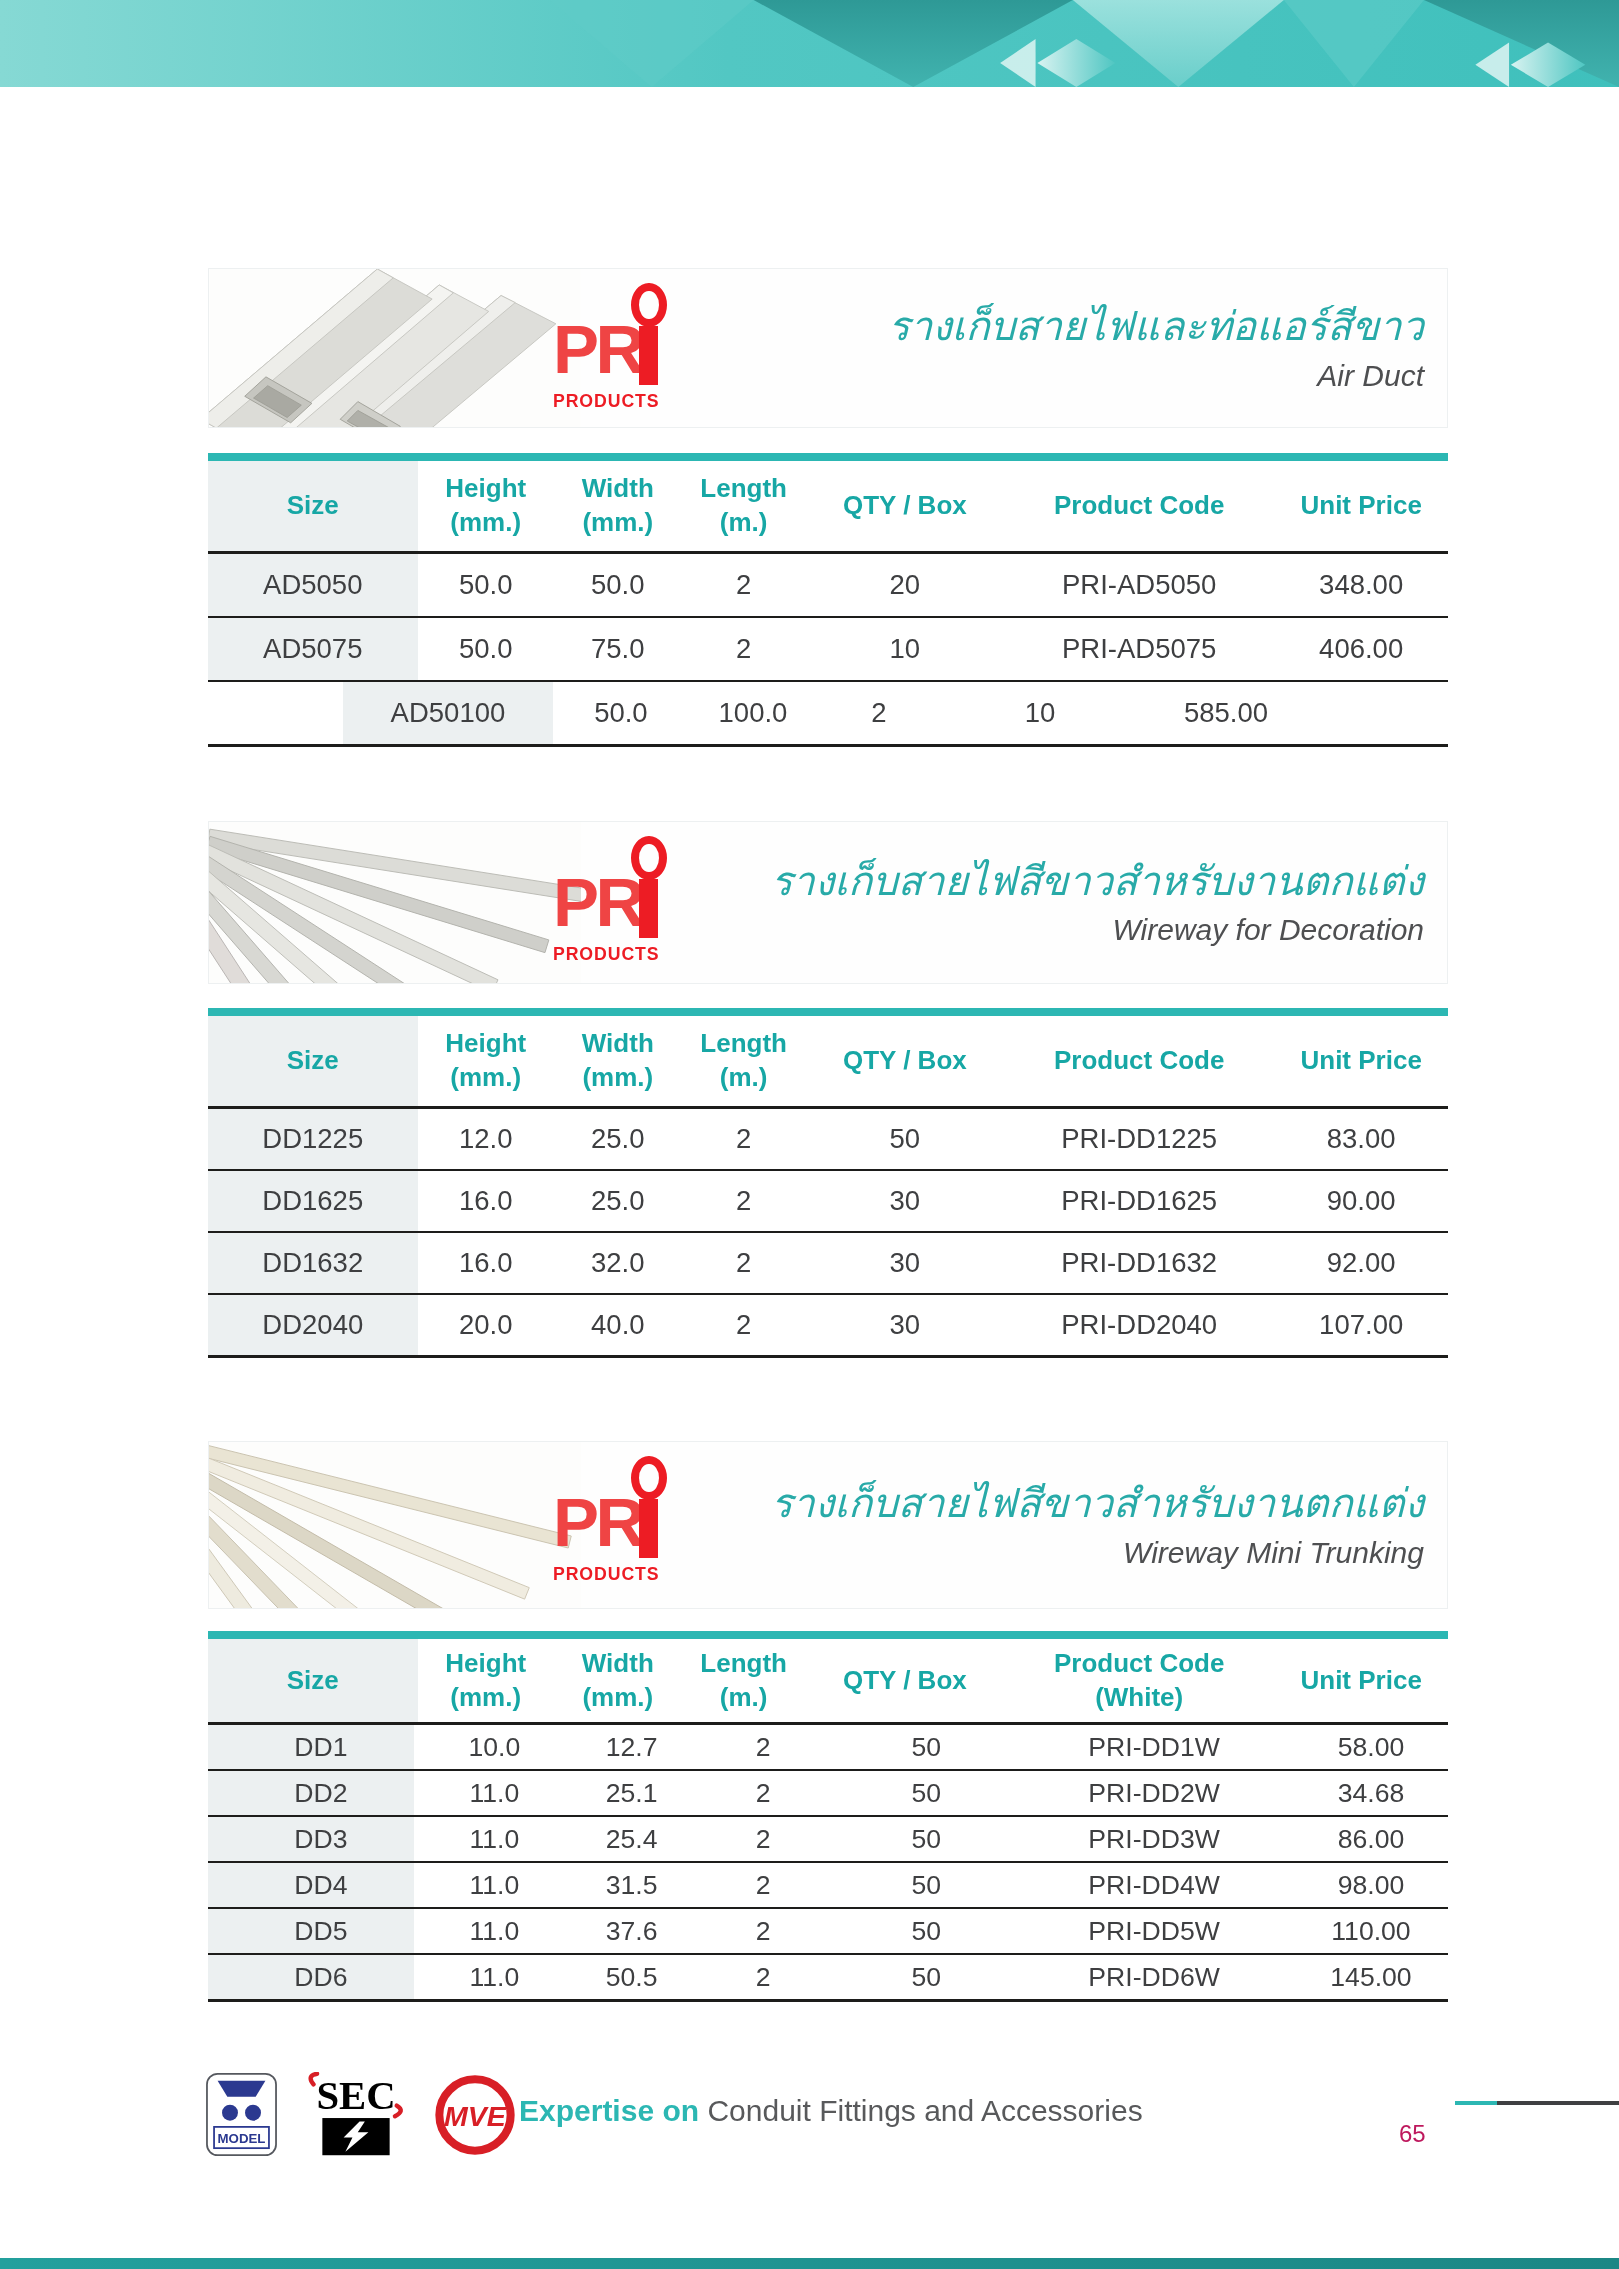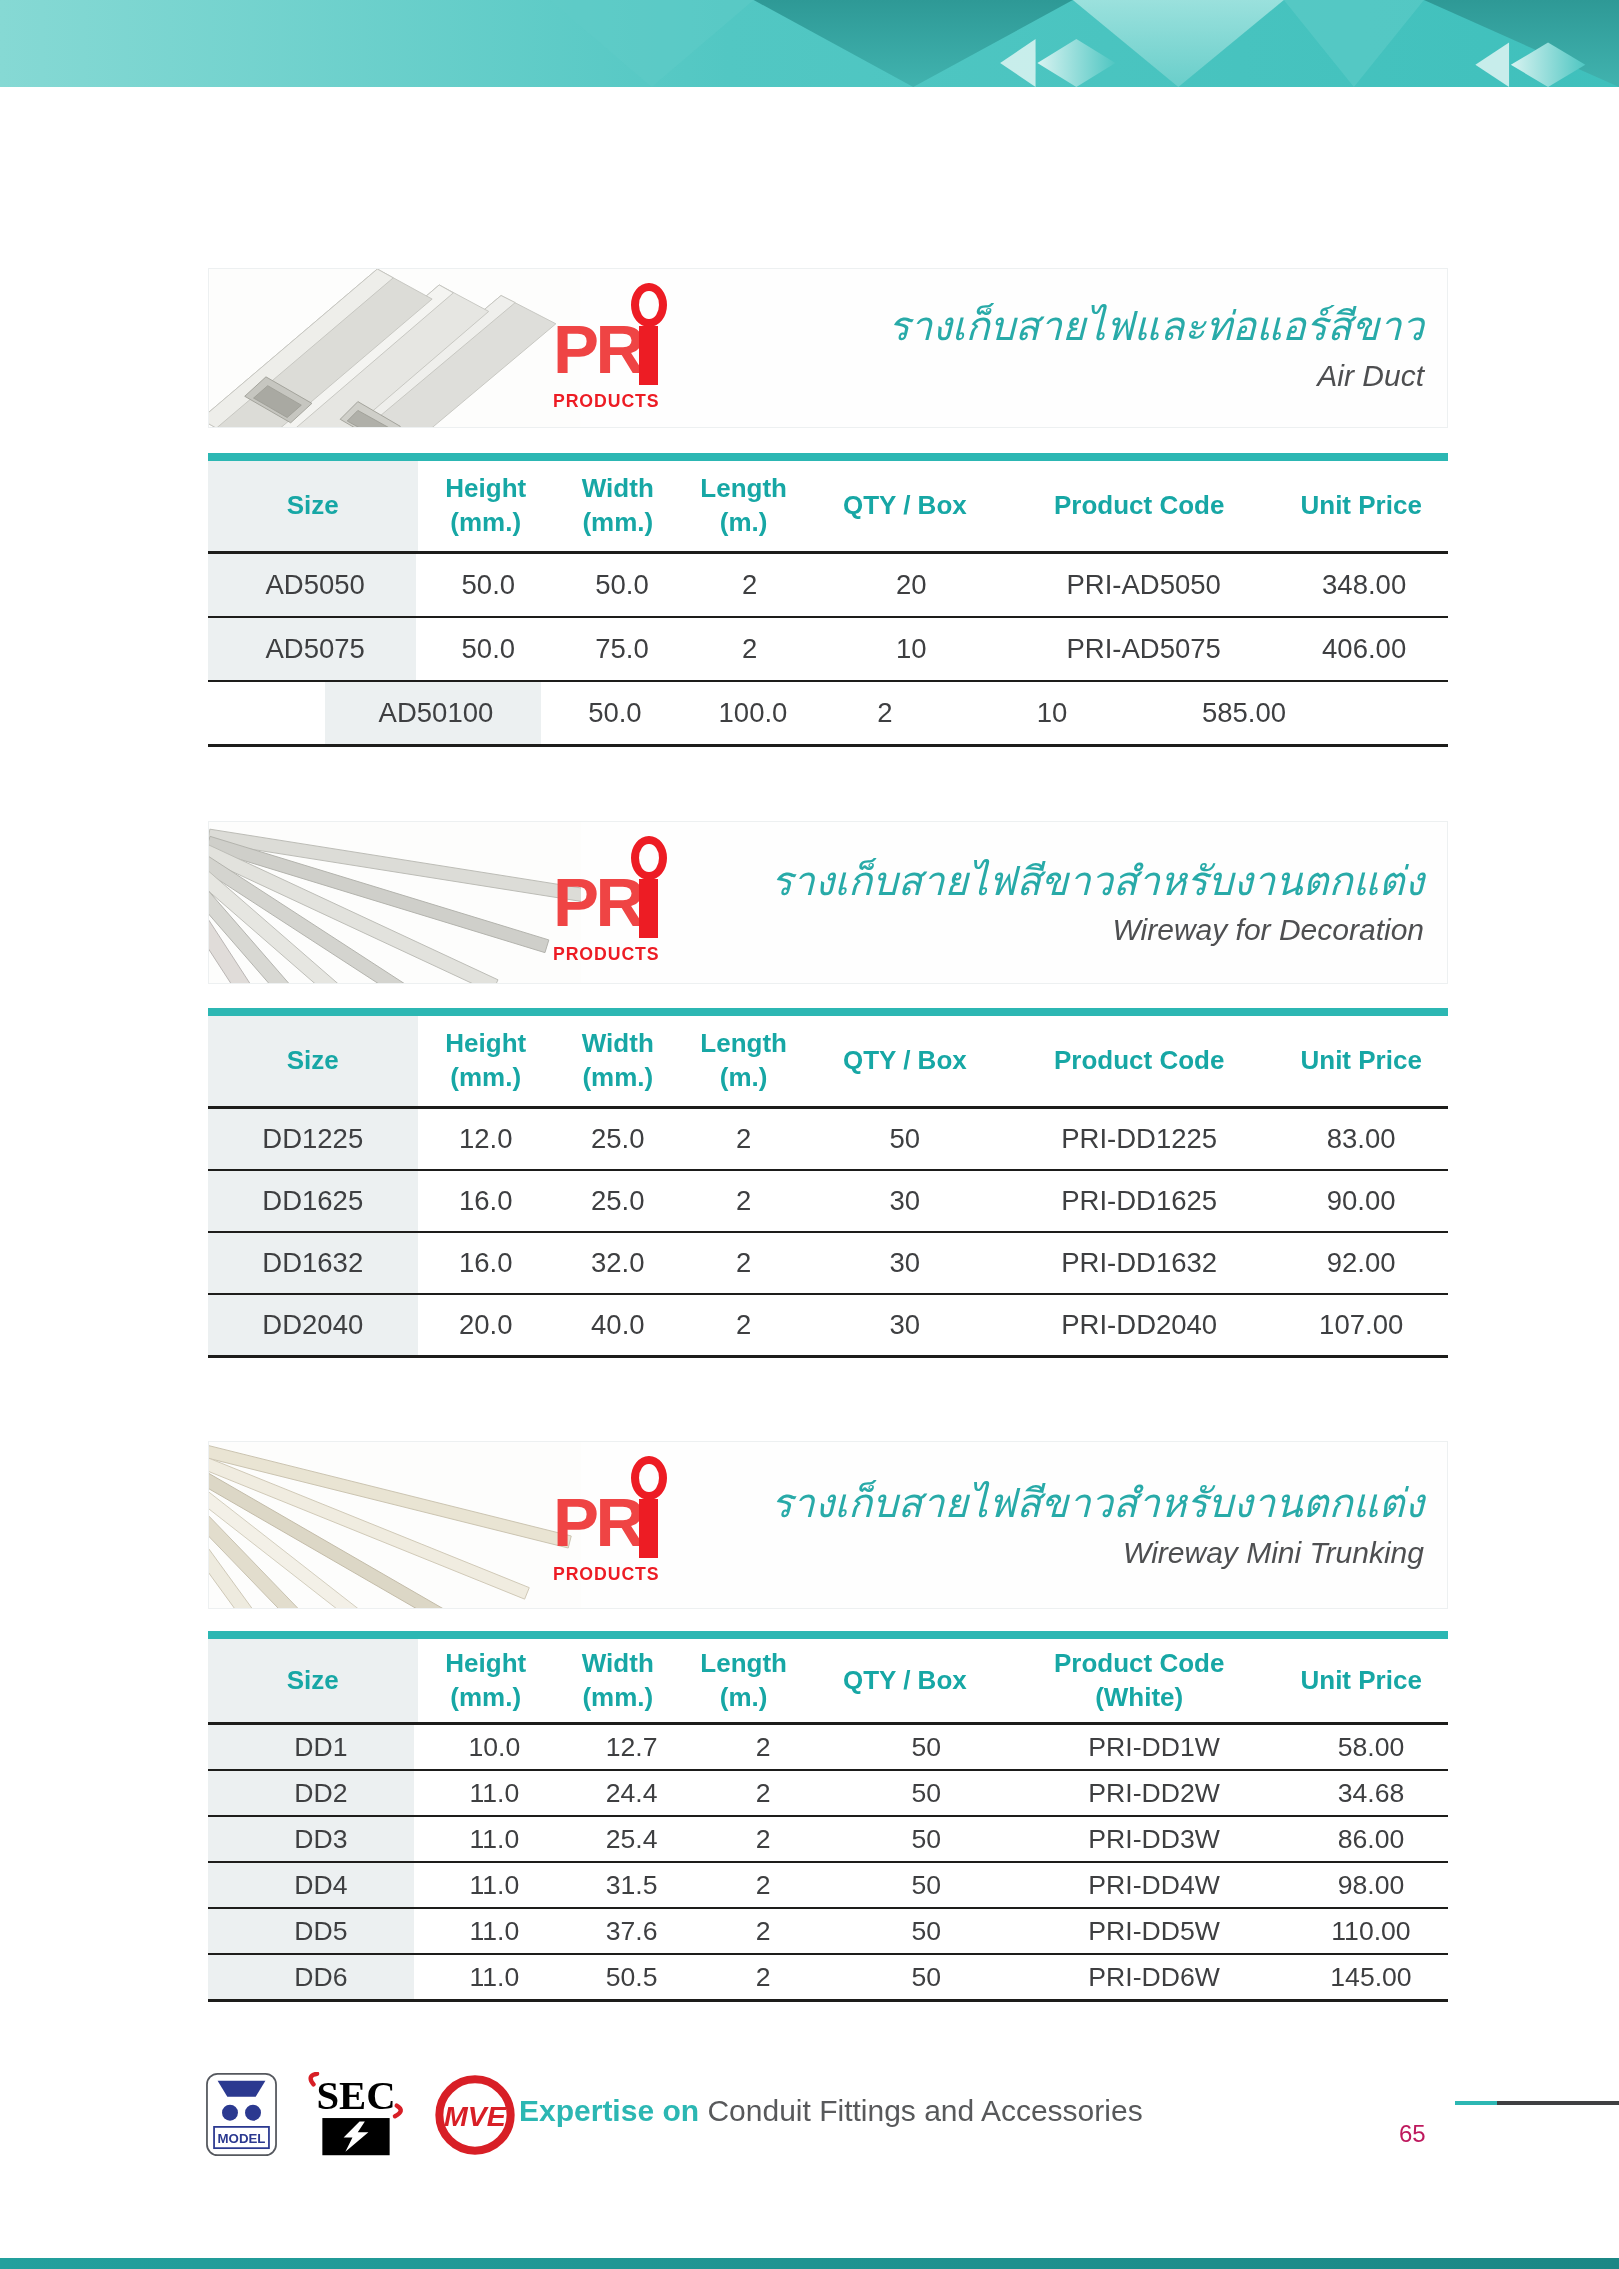--- a/index.html
+++ b/index.html
@@ -32,21 +32,21 @@
   .ptable{position:absolute;left:208px;width:1240px;box-sizing:border-box;}
   .t-top{height:8px;background:#2cb7b3;}
   .t-head{display:flex;border-bottom:3.5px solid #1d1d1b;background:#ffffff;}
   .t-head .th{display:flex;align-items:center;justify-content:center;text-align:center;
               font-weight:bold;color:#17a7a5;font-size:26px;line-height:1.3;white-space:pre-line;}
   .h102 .th{height:90px;} .h94 .th{height:83px;}
   .t-row{display:flex;border-bottom:2.7px solid #1d1d1b;background:#ffffff;}
   .t-row.last{border-bottom-width:3.5px;justify-content:center;}
   .t-row .td{display:flex;align-items:center;justify-content:center;
              font-size:27.5px;color:#3e3f41;}
-  .r70 .td{height:62px;padding-left:6px;} .r68 .td{height:60px;} .r50 .td{height:44px;font-size:26.6px;padding-left:20px;}
+  .r70 .td{height:62px;} .r68 .td{height:60px;} .r50 .td{height:44px;font-size:26.6px;padding-left:20px;}
   .c0{width:16.9%;} .c1{width:11%;} .c2{width:10.3%;} .c3{width:10%;}
   .c4{width:16%;} .c5{width:21.8%;} .c6{width:14%;}
   .sizebg{background:#ecf0f1;}
 
   
   .footer-logos{position:absolute;left:205px;top:2072px;height:85px;display:flex;
                 align-items:center;gap:23px;}
   .tagline{position:absolute;left:519px;top:2094px;font-size:30px;color:#58595b;}
   .tagline b{color:#2cb7b3;font-weight:bold;}
   .pagenum{position:absolute;left:1399px;top:2085px;font-size:24px;color:#be185d;margin-top:35px;}
@@ -324,21 +324,21 @@
       <div class="td c1">10.0</div>
       <div class="td c2">12.7</div>
       <div class="td c3">2</div>
       <div class="td c4">50</div>
       <div class="td c5">PRI-DD1W</div>
       <div class="td c6">58.00</div>
     </div>
     <div class="t-row r50">
       <div class="td c0 sizebg">DD2</div>
       <div class="td c1">11.0</div>
-      <div class="td c2">24.4</div>
+      <div class="td c2">25.1</div>
       <div class="td c3">2</div>
       <div class="td c4">50</div>
       <div class="td c5">PRI-DD2W</div>
       <div class="td c6">34.68</div>
     </div>
     <div class="t-row r50">
       <div class="td c0 sizebg">DD3</div>
       <div class="td c1">11.0</div>
       <div class="td c2">25.4</div>
       <div class="td c3">2</div>

